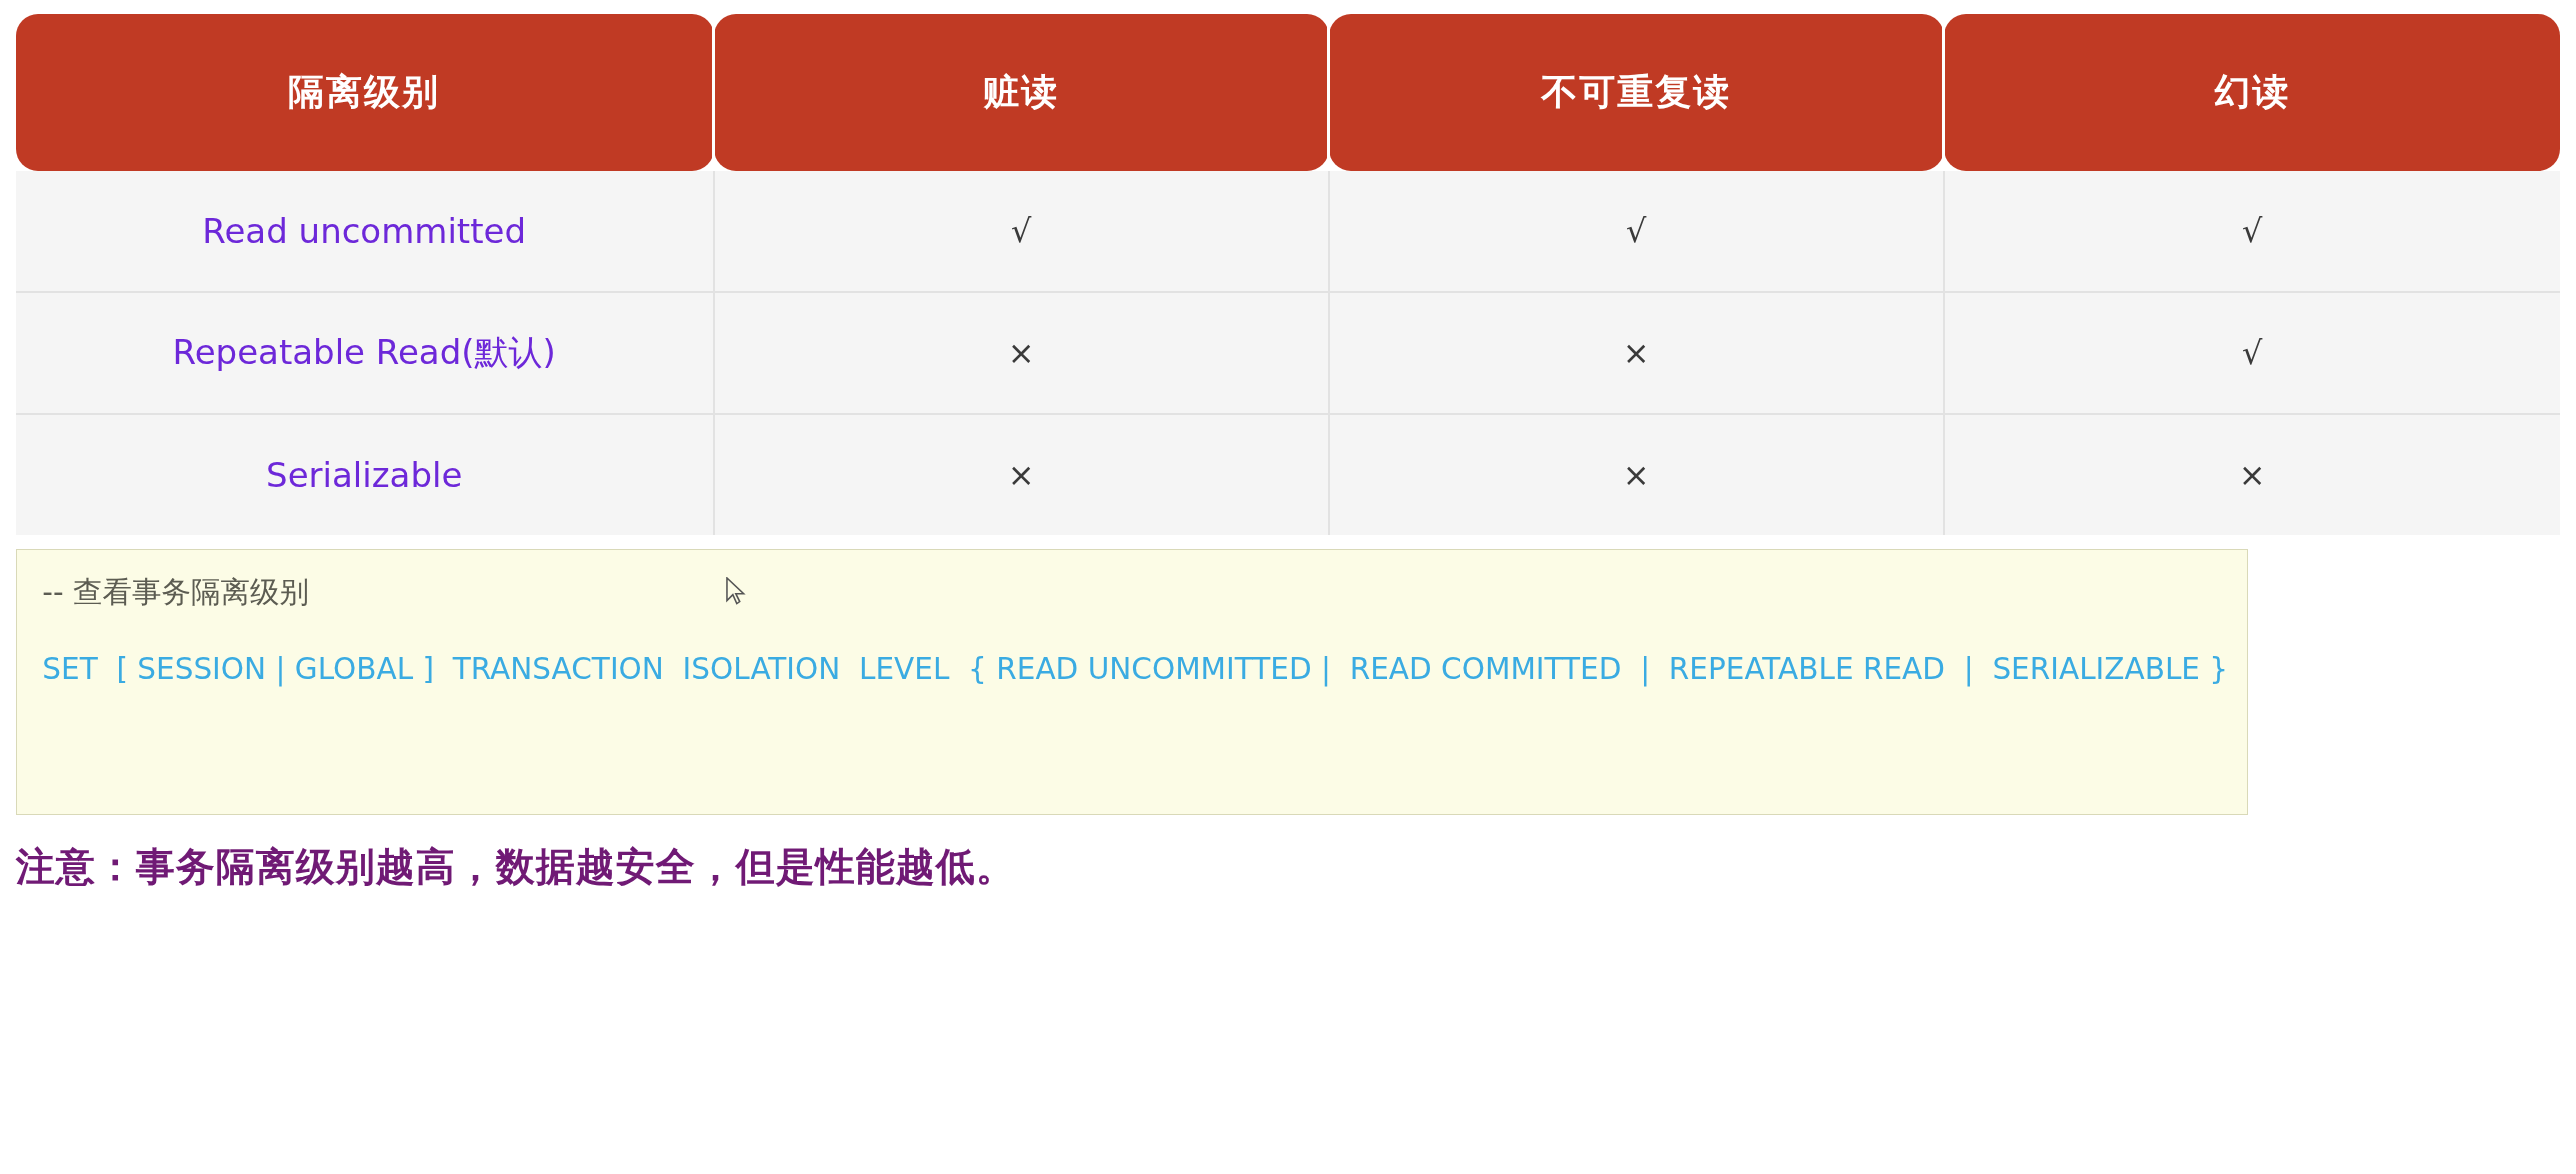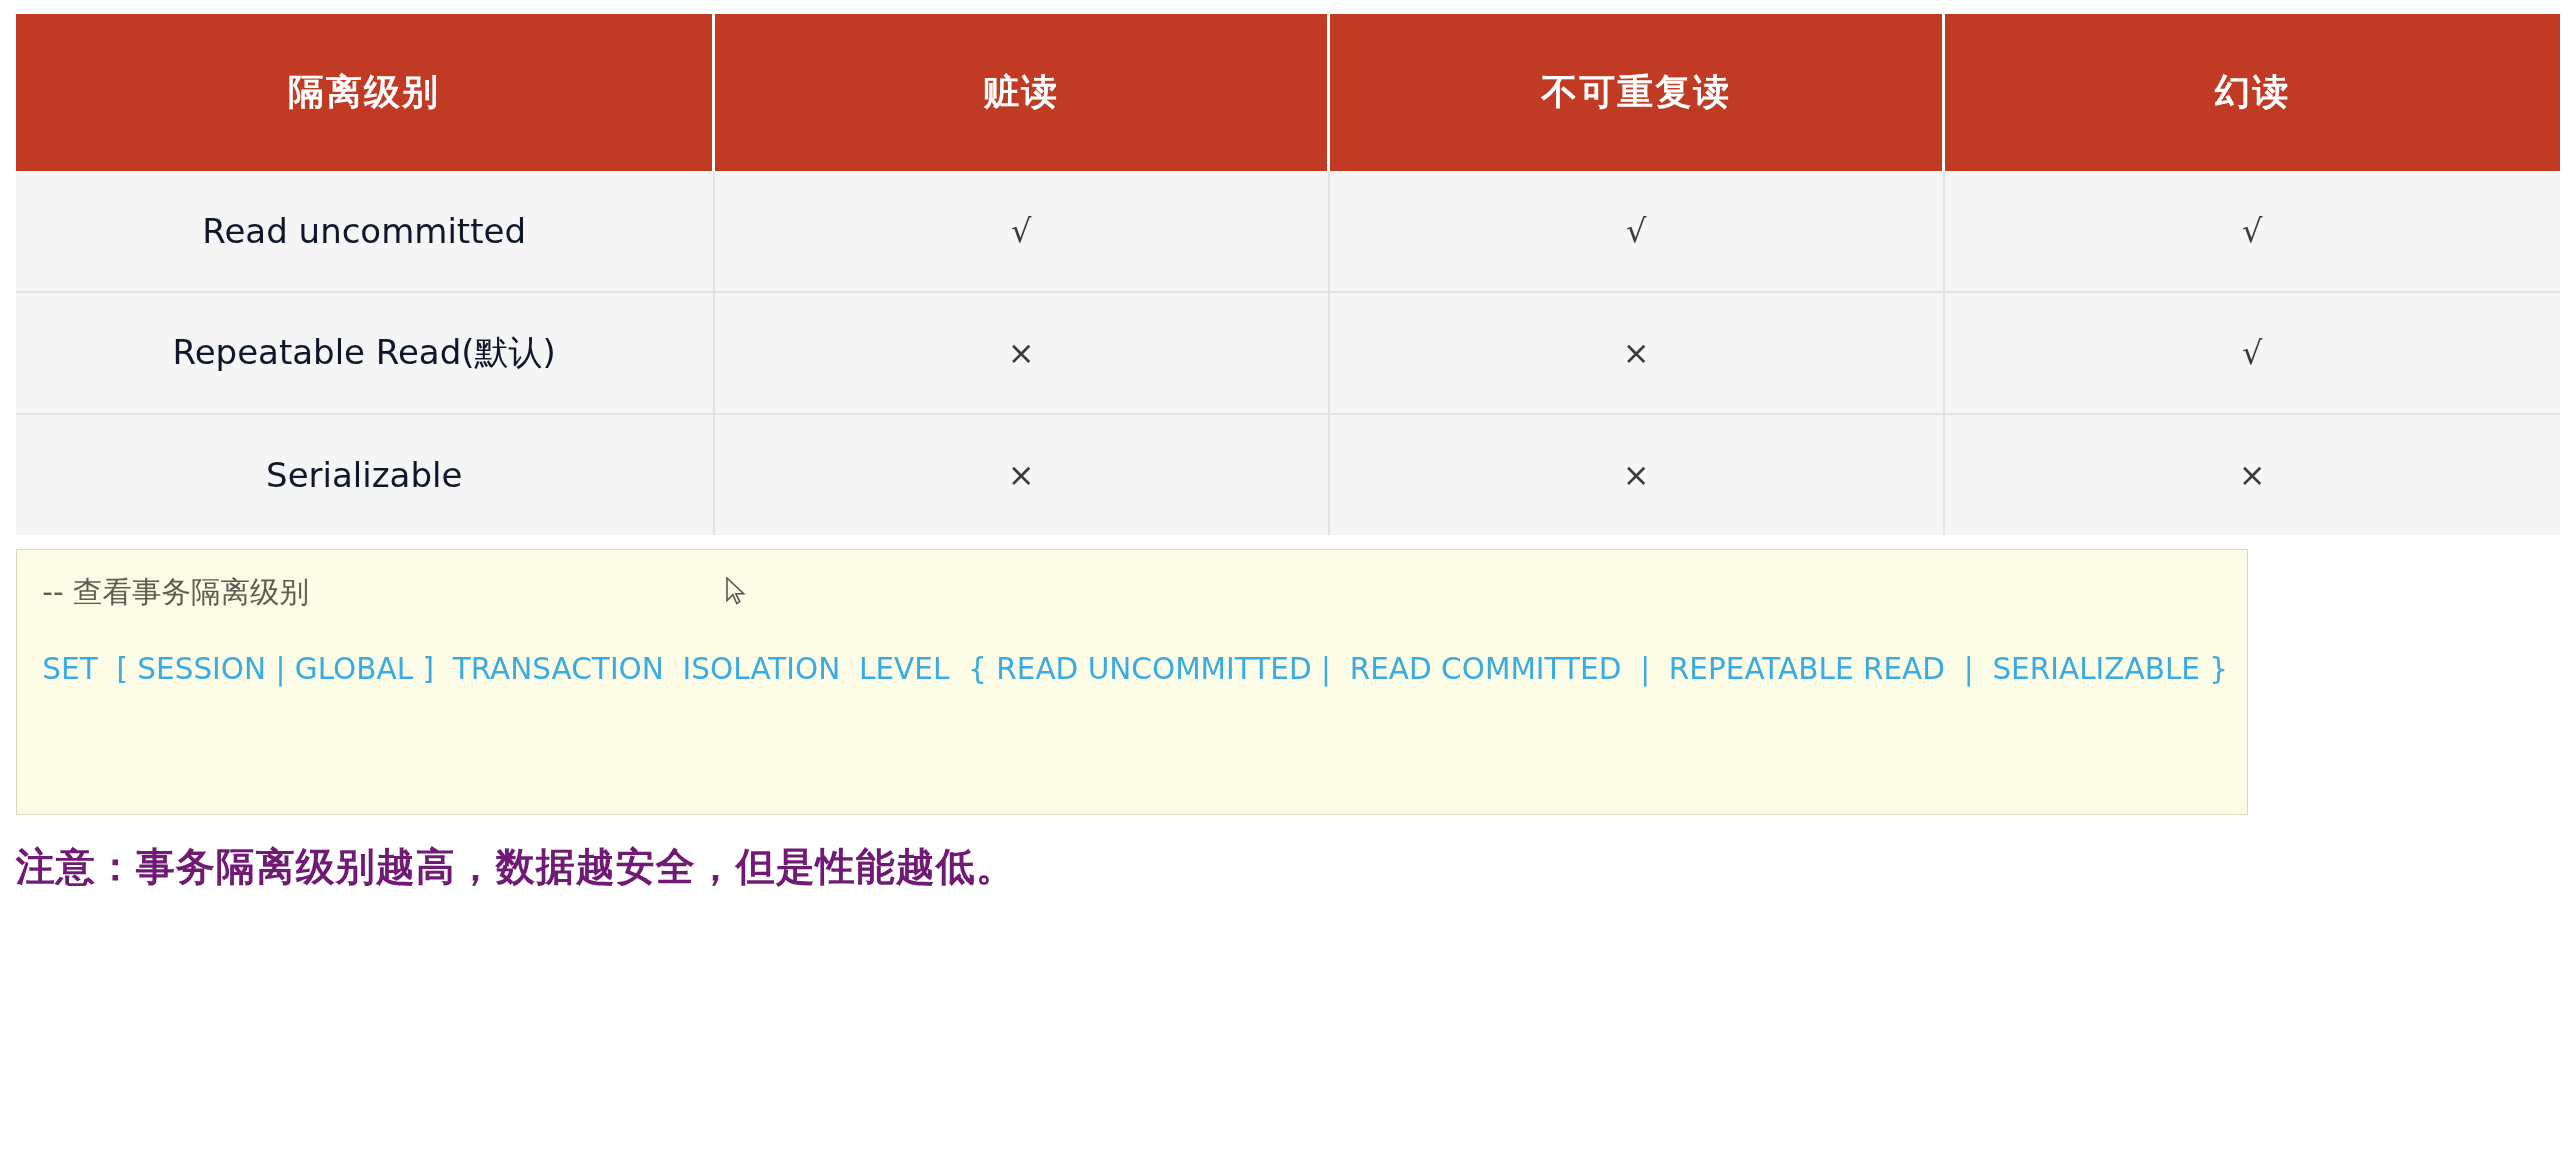--- a/index.html
+++ b/index.html
@@ -37,36 +37,37 @@
     background: #c03a24;
     color: #ffffff;
     font-size: 36px;
     font-weight: bold;
     height: 155px;
     text-align: center;
     vertical-align: middle;
     border-right: 3px solid #ffffff;
     letter-spacing: 2px;
     font-family: "DejaVu Sans", "Liberation Sans", sans-serif;
+    border-radius: 22px;
   }
   table.iso-table thead th:last-child { border-right: none; }
 
   table.iso-table tbody td {
     background: #f5f5f5;
     height: 118px;
     text-align: center;
     vertical-align: middle;
     border-bottom: 2px solid #e2e2e2;
     border-right: 2px solid #e2e2e2;
   }
   table.iso-table tbody tr:last-child td { border-bottom: none; }
   table.iso-table tbody td:last-child { border-right: none; }
 
   td.level-cell {
-    color: #0f172a;
+    color: #6d28d9;
     font-size: 34px;
     font-weight: 500;
     font-family: "DejaVu Sans", "Liberation Sans", sans-serif;
   }
   td.mark-cell {
     color: #3a3a3a;
     font-size: 32px;
     font-family: "DejaVu Sans", "Liberation Sans", sans-serif;
   }
 

